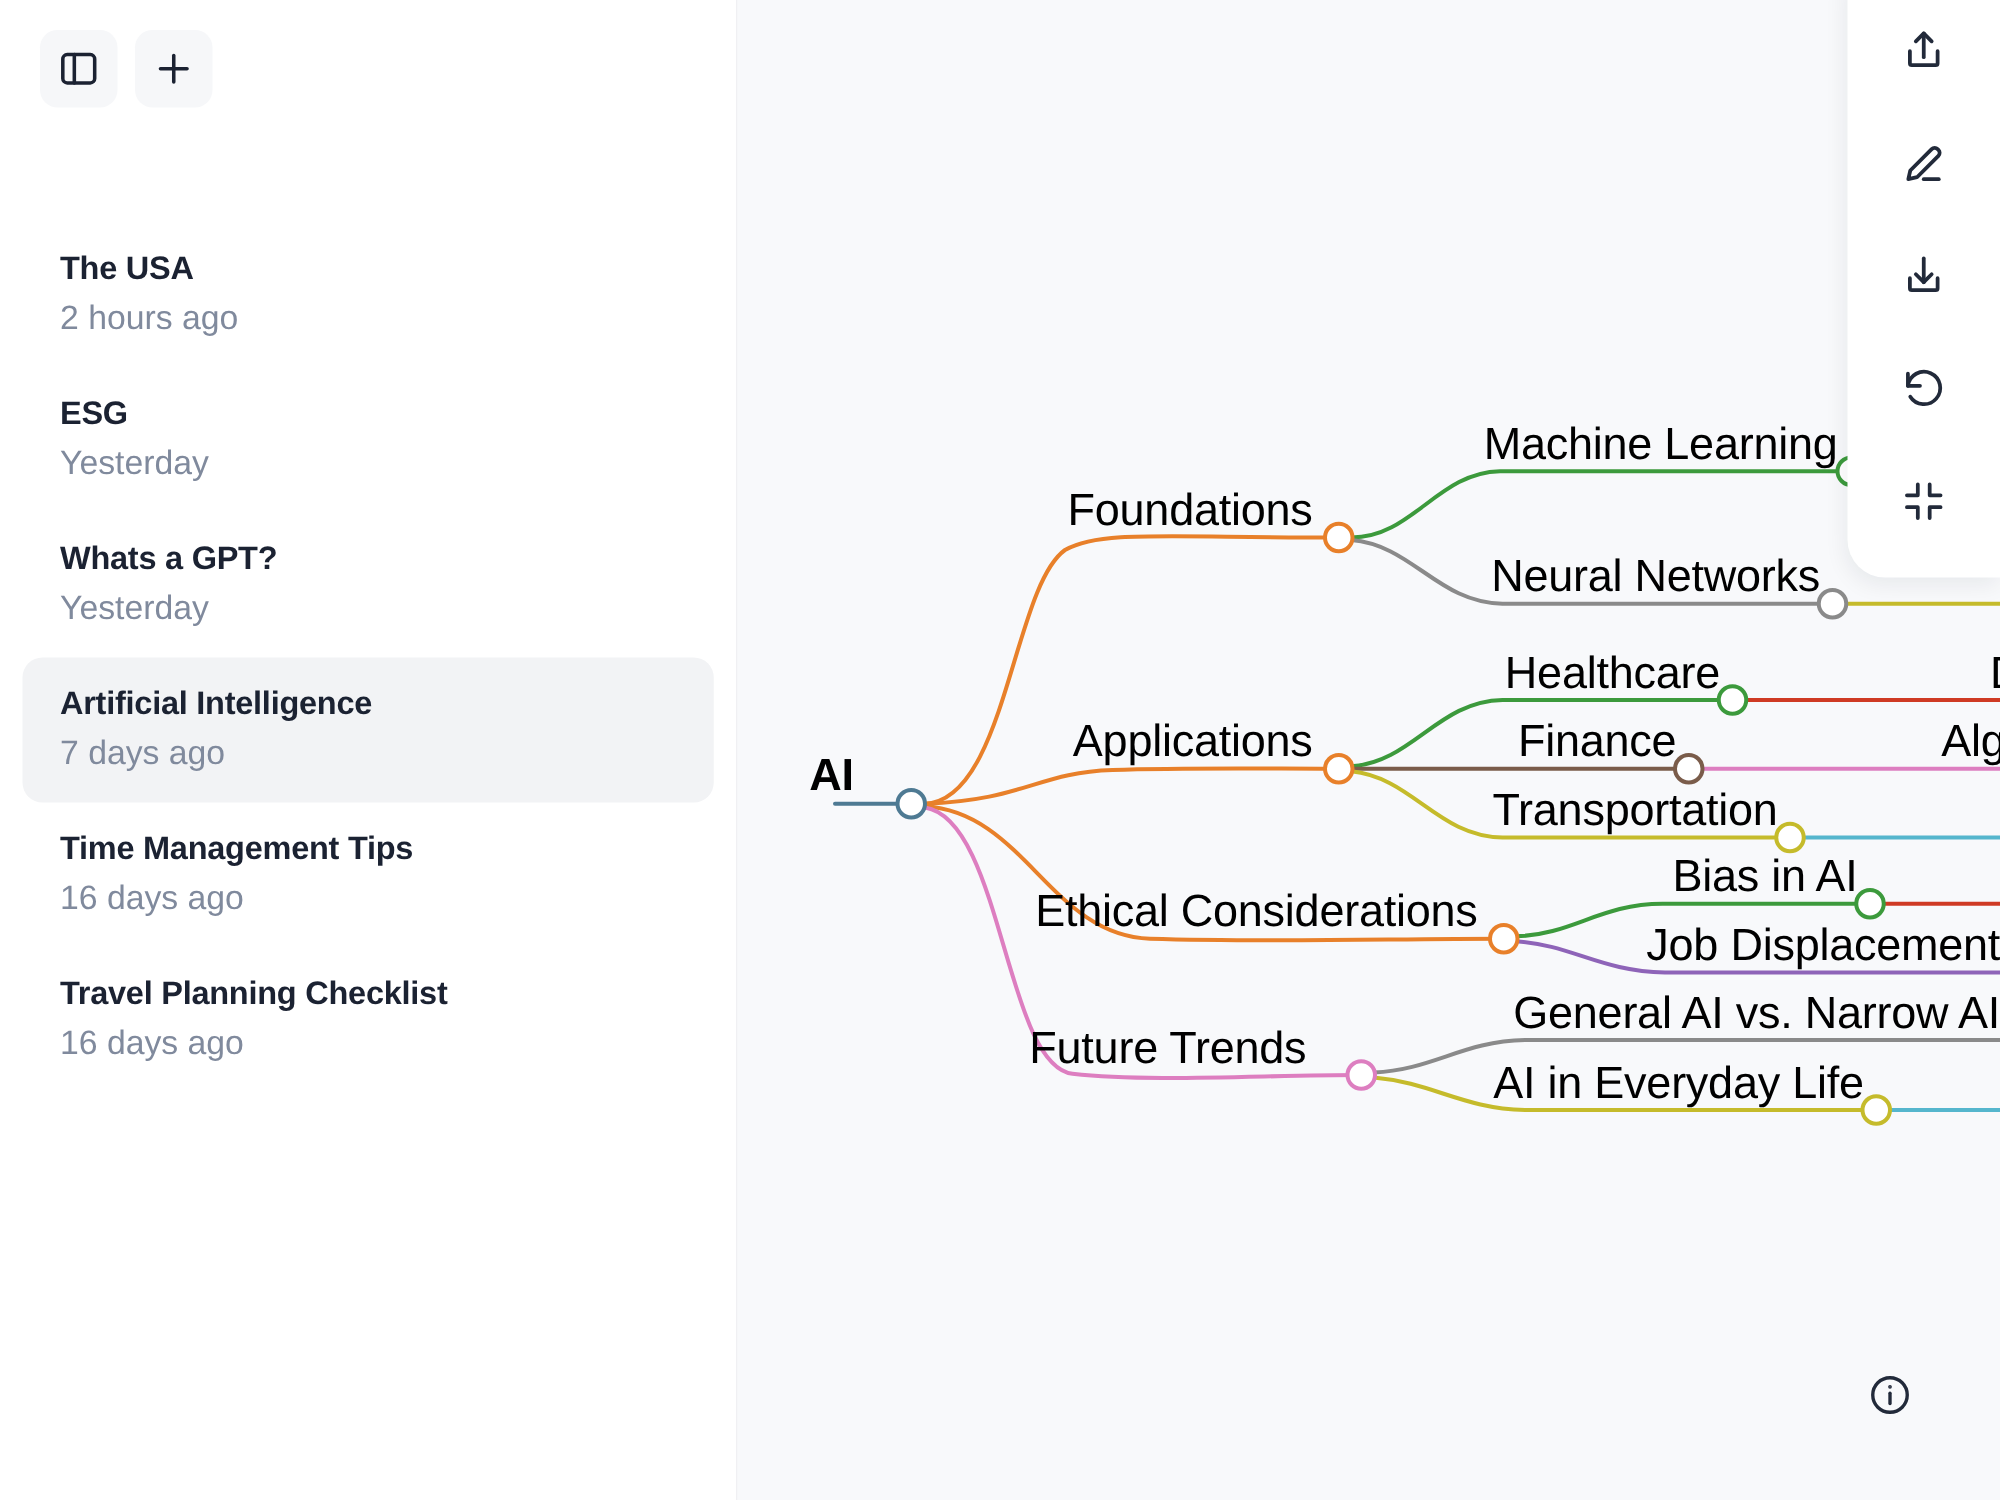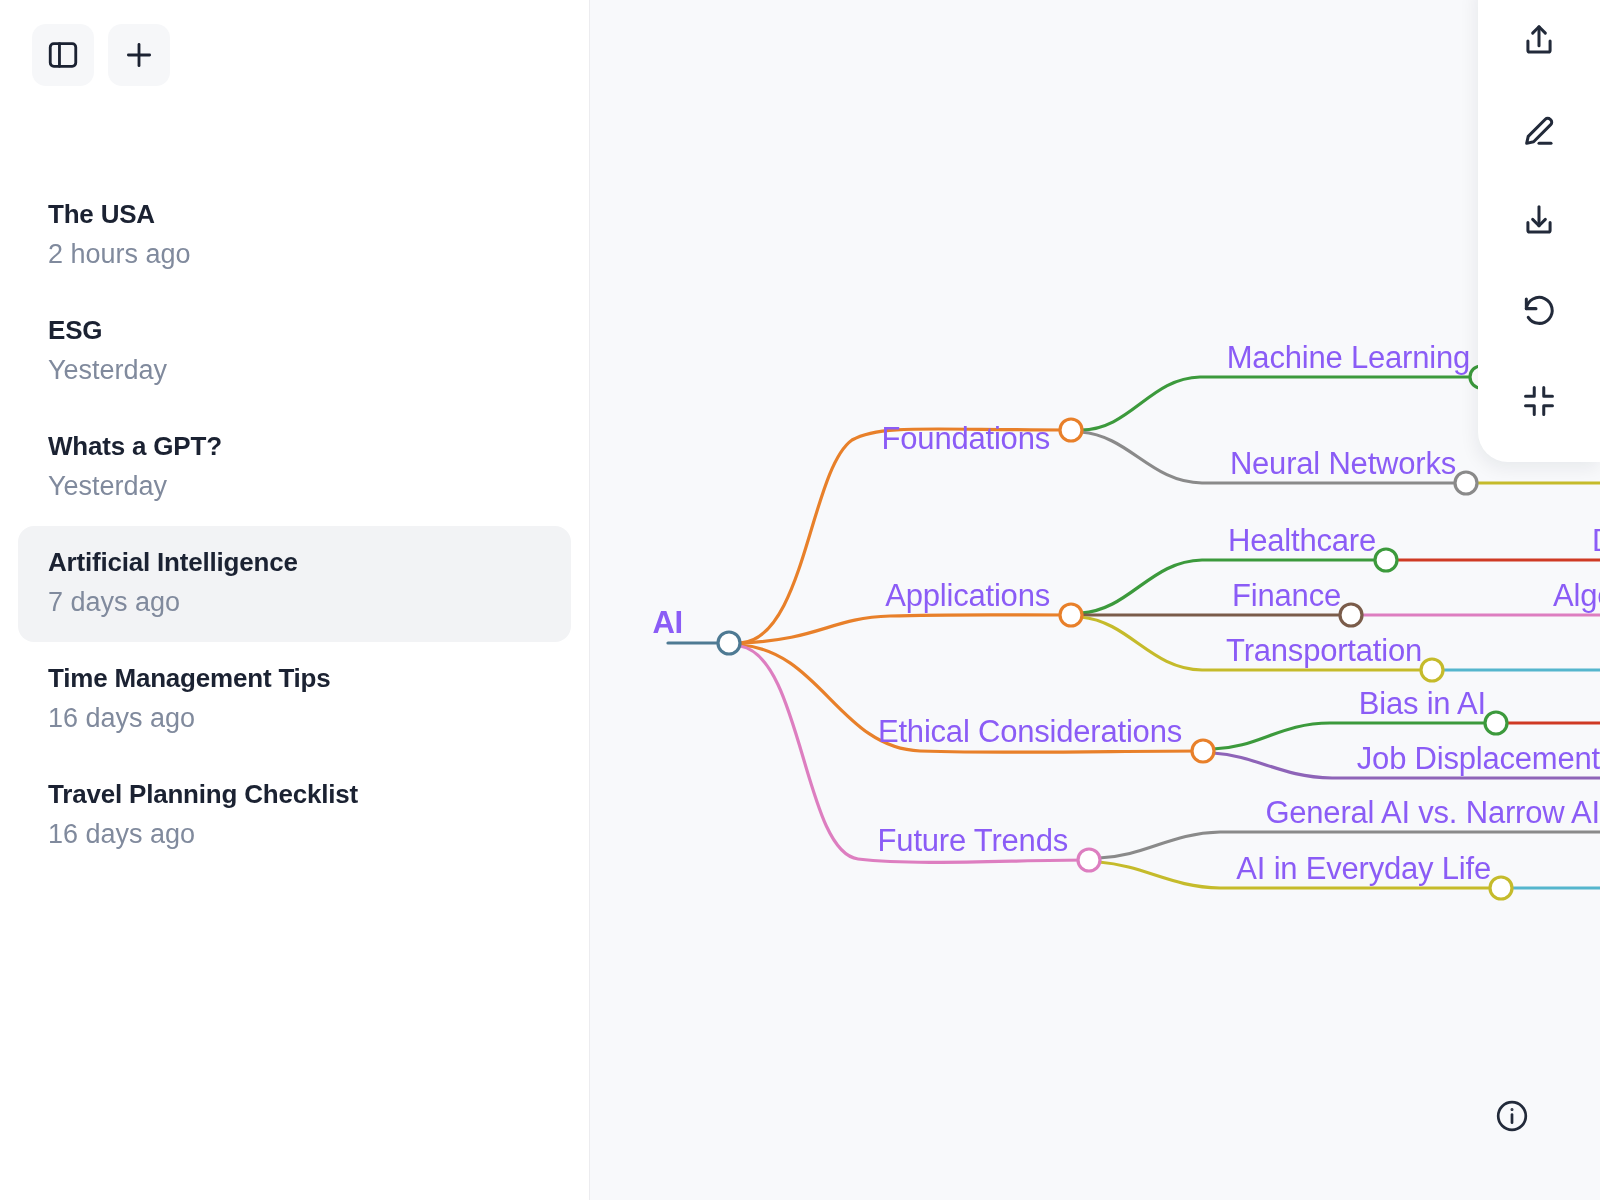--- a/index.html
+++ b/index.html
@@ -62,22 +62,22 @@
     position: relative;
     flex: 1 1 auto;
     height: 1200px;
     background: #f8f9fb;
     overflow: hidden;
   }
   #mindmap { position: absolute; inset: 0; }
 
   .node-label {
     position: absolute;
-    font-size: 31px;
-    color: #8b5cf6;
+    font-size: 36px;
+    color: #000000;
     white-space: nowrap;
     line-height: 1;
     letter-spacing: -0.2px;
   }
   .node-label.right-of { transform: translate(0, -100%); }
   .node-label.left-of  { transform: translate(-100%, -100%); }
 
   
   #float-toolbar {
     position: absolute;
@@ -205,31 +205,31 @@
         <circle cx="761" cy="615" r="11" stroke="#7a5c4a"></circle>
         <circle cx="842" cy="670" r="11" stroke="#c5bb2b"></circle>
         <circle cx="613" cy="751" r="11" stroke="#e8802a"></circle>
         <circle cx="906" cy="723" r="11" stroke="#3c9a3c"></circle>
         <circle cx="499" cy="860" r="11" stroke="#dd7ec0"></circle>
         <circle cx="911" cy="888" r="11" stroke="#c5bb2b"></circle>
       </g>
     </svg>
 
     <div class="node-label left-of" style="left:93px;  top:638px;font-weight:bold;">AI</div>
-    <div class="node-label left-of" style="left:460px; top:426px;margin-top:28px;">Foundations</div>
+    <div class="node-label left-of" style="left:460px; top:426px;">Foundations</div>
     <div class="node-label left-of" style="left:880px; top:373px;">Machine Learning</div>
     <div class="node-label left-of" style="left:866px; top:479px;">Neural Networks</div>
     <div class="node-label left-of" style="left:460px; top:611px;">Applications</div>
     <div class="node-label left-of" style="left:786px; top:556px;">Healthcare</div>
     <div class="node-label left-of" style="left:751px; top:611px;">Finance</div>
     <div class="node-label left-of" style="left:832px; top:666px;">Transportation</div>
     <div class="node-label left-of" style="left:592px; top:747px;">Ethical Considerations</div>
     <div class="node-label left-of" style="left:896px; top:719px;text-align:right;">Bias in AI</div>
     <div class="node-label left-of" style="left:1010px;top:774px;">Job Displacement</div>
-    <div class="node-label left-of" style="left:478px; top:856px;">Future Trends</div>
+    <div class="node-label left-of" style="left:455px; top:856px;">Future Trends</div>
     <div class="node-label left-of" style="left:1010px;top:828px;">General AI vs. Narrow AI</div>
     <div class="node-label left-of" style="left:901px; top:884px;">AI in Everyday Life</div>
 
     <div class="node-label right-of" style="left:1002px;top:556px;">D</div>
     <div class="node-label right-of" style="left:963px; top:611px;">Algo</div>
 
     <div id="float-toolbar">
       <button class="tool-btn">
         <span>
           <svg width="38" height="38" viewBox="0 0 24 24" fill="none" stroke="#222a3a" stroke-width="1.9" stroke-linecap="round" stroke-linejoin="round">

